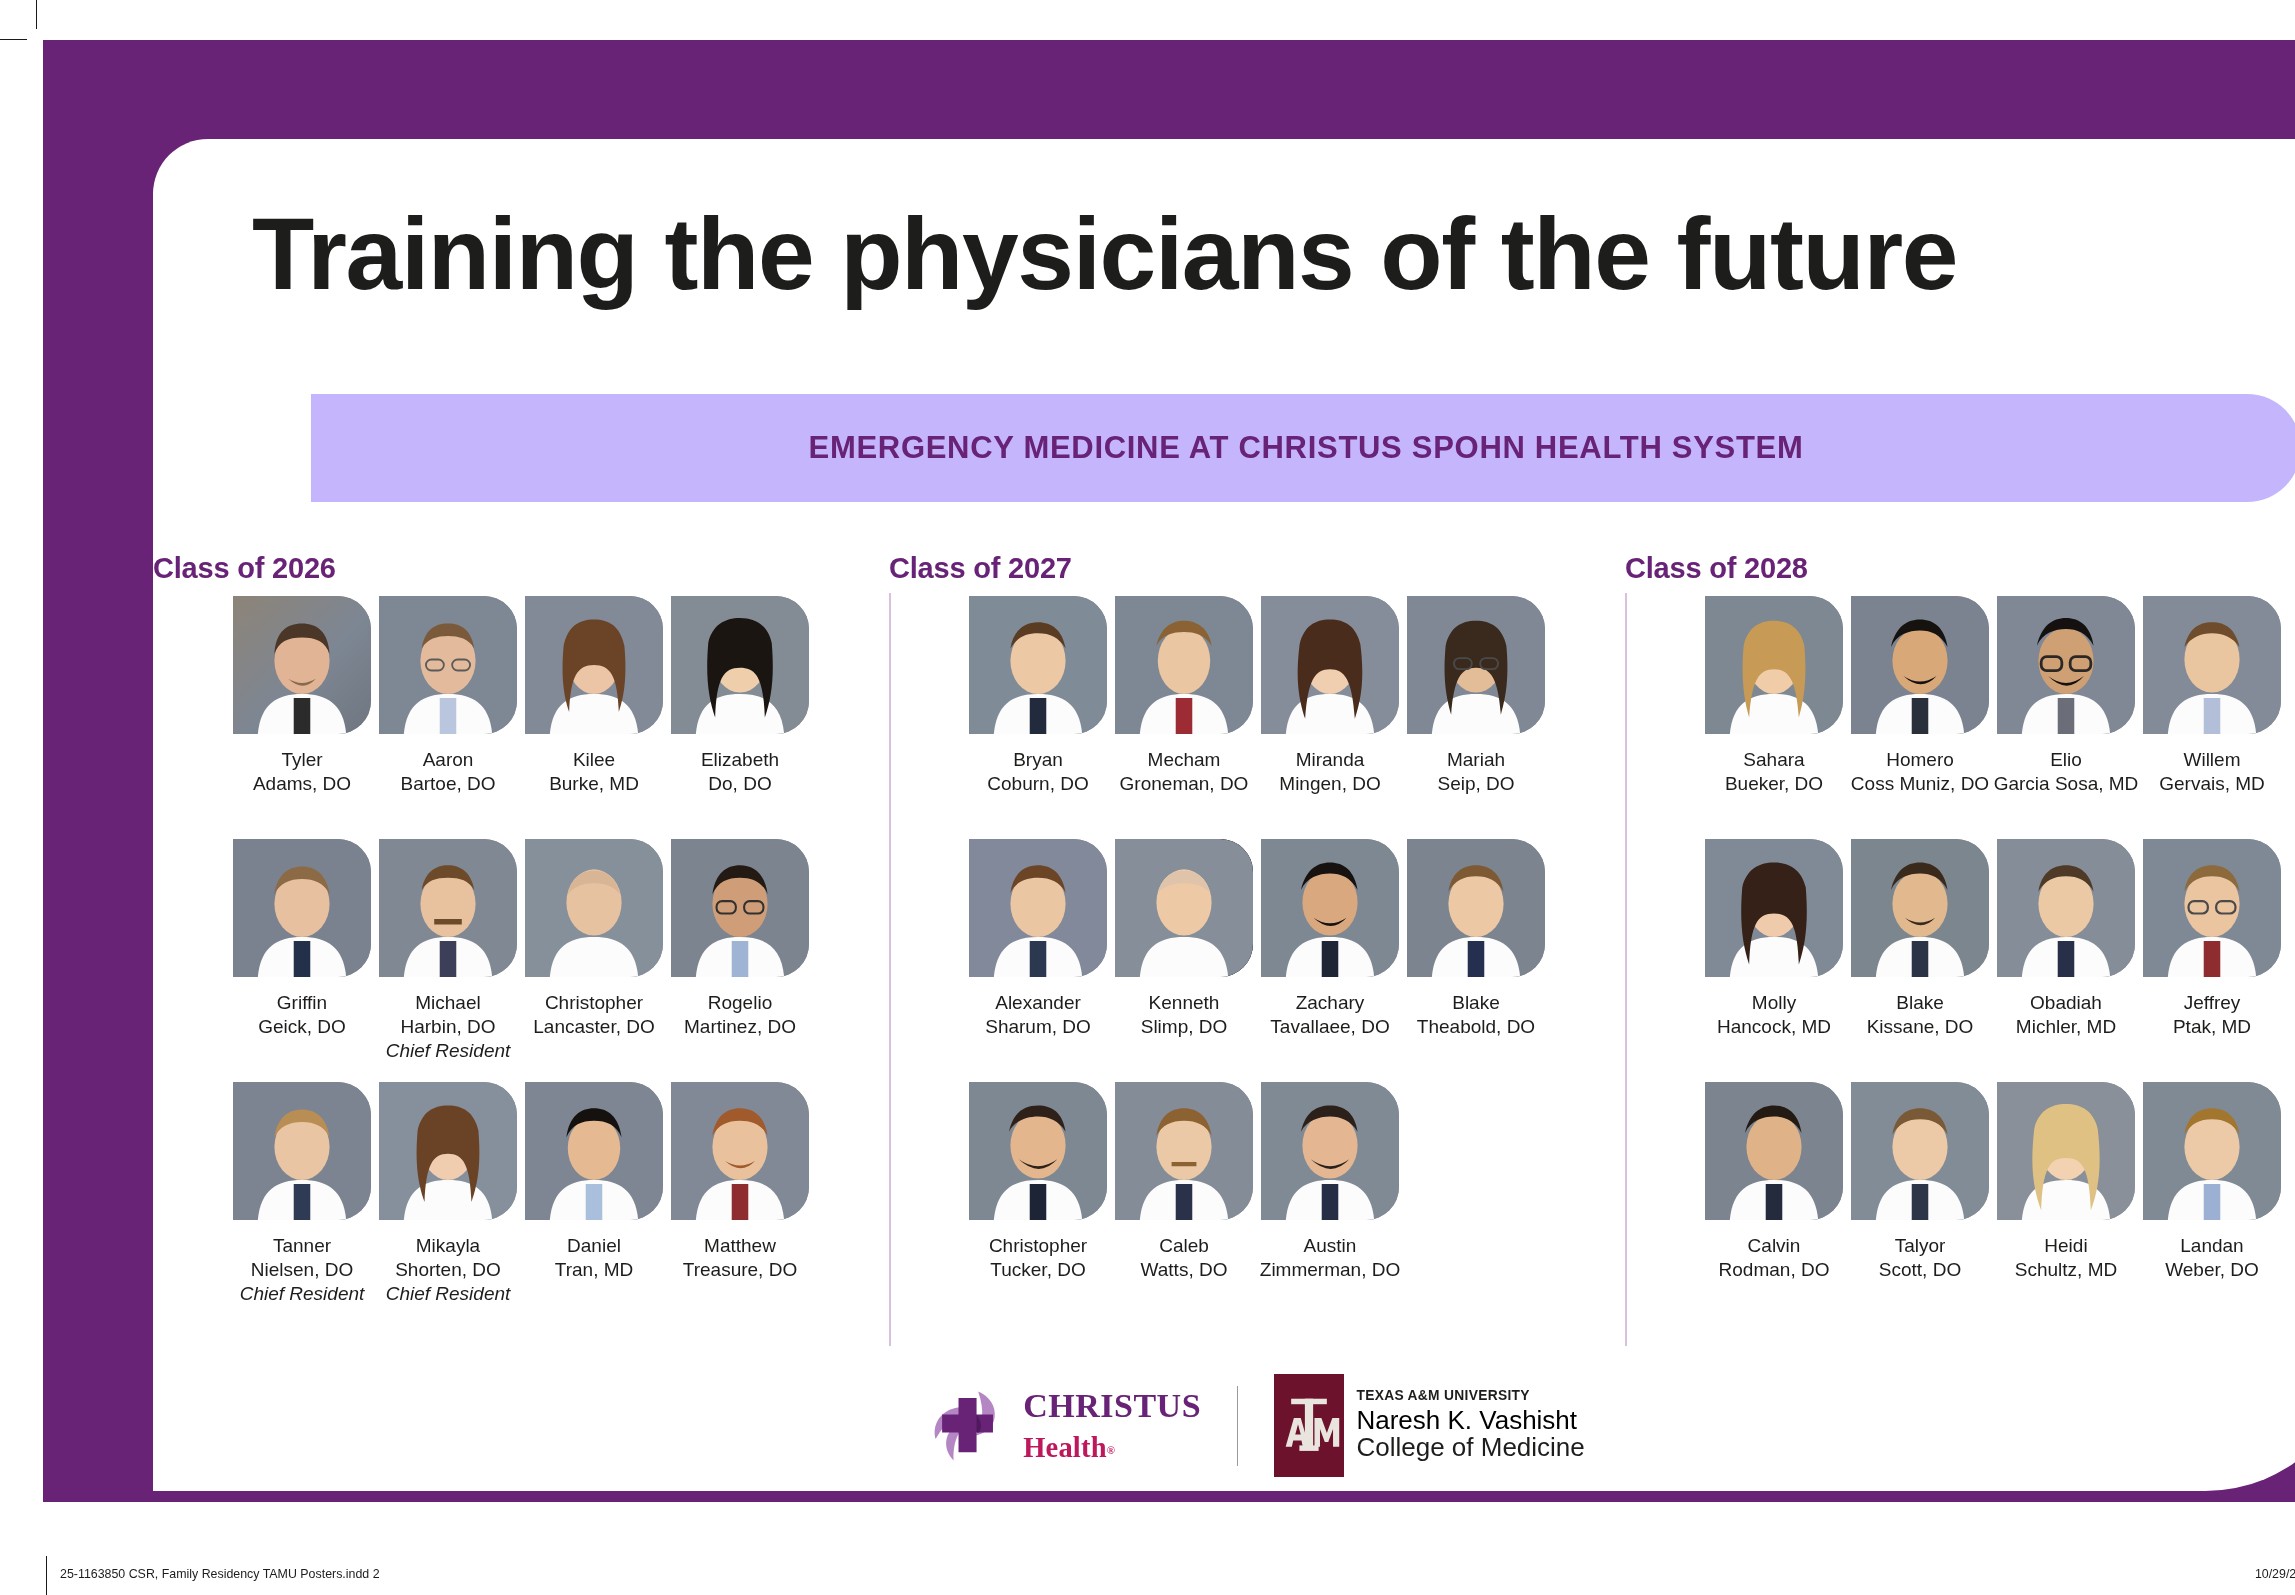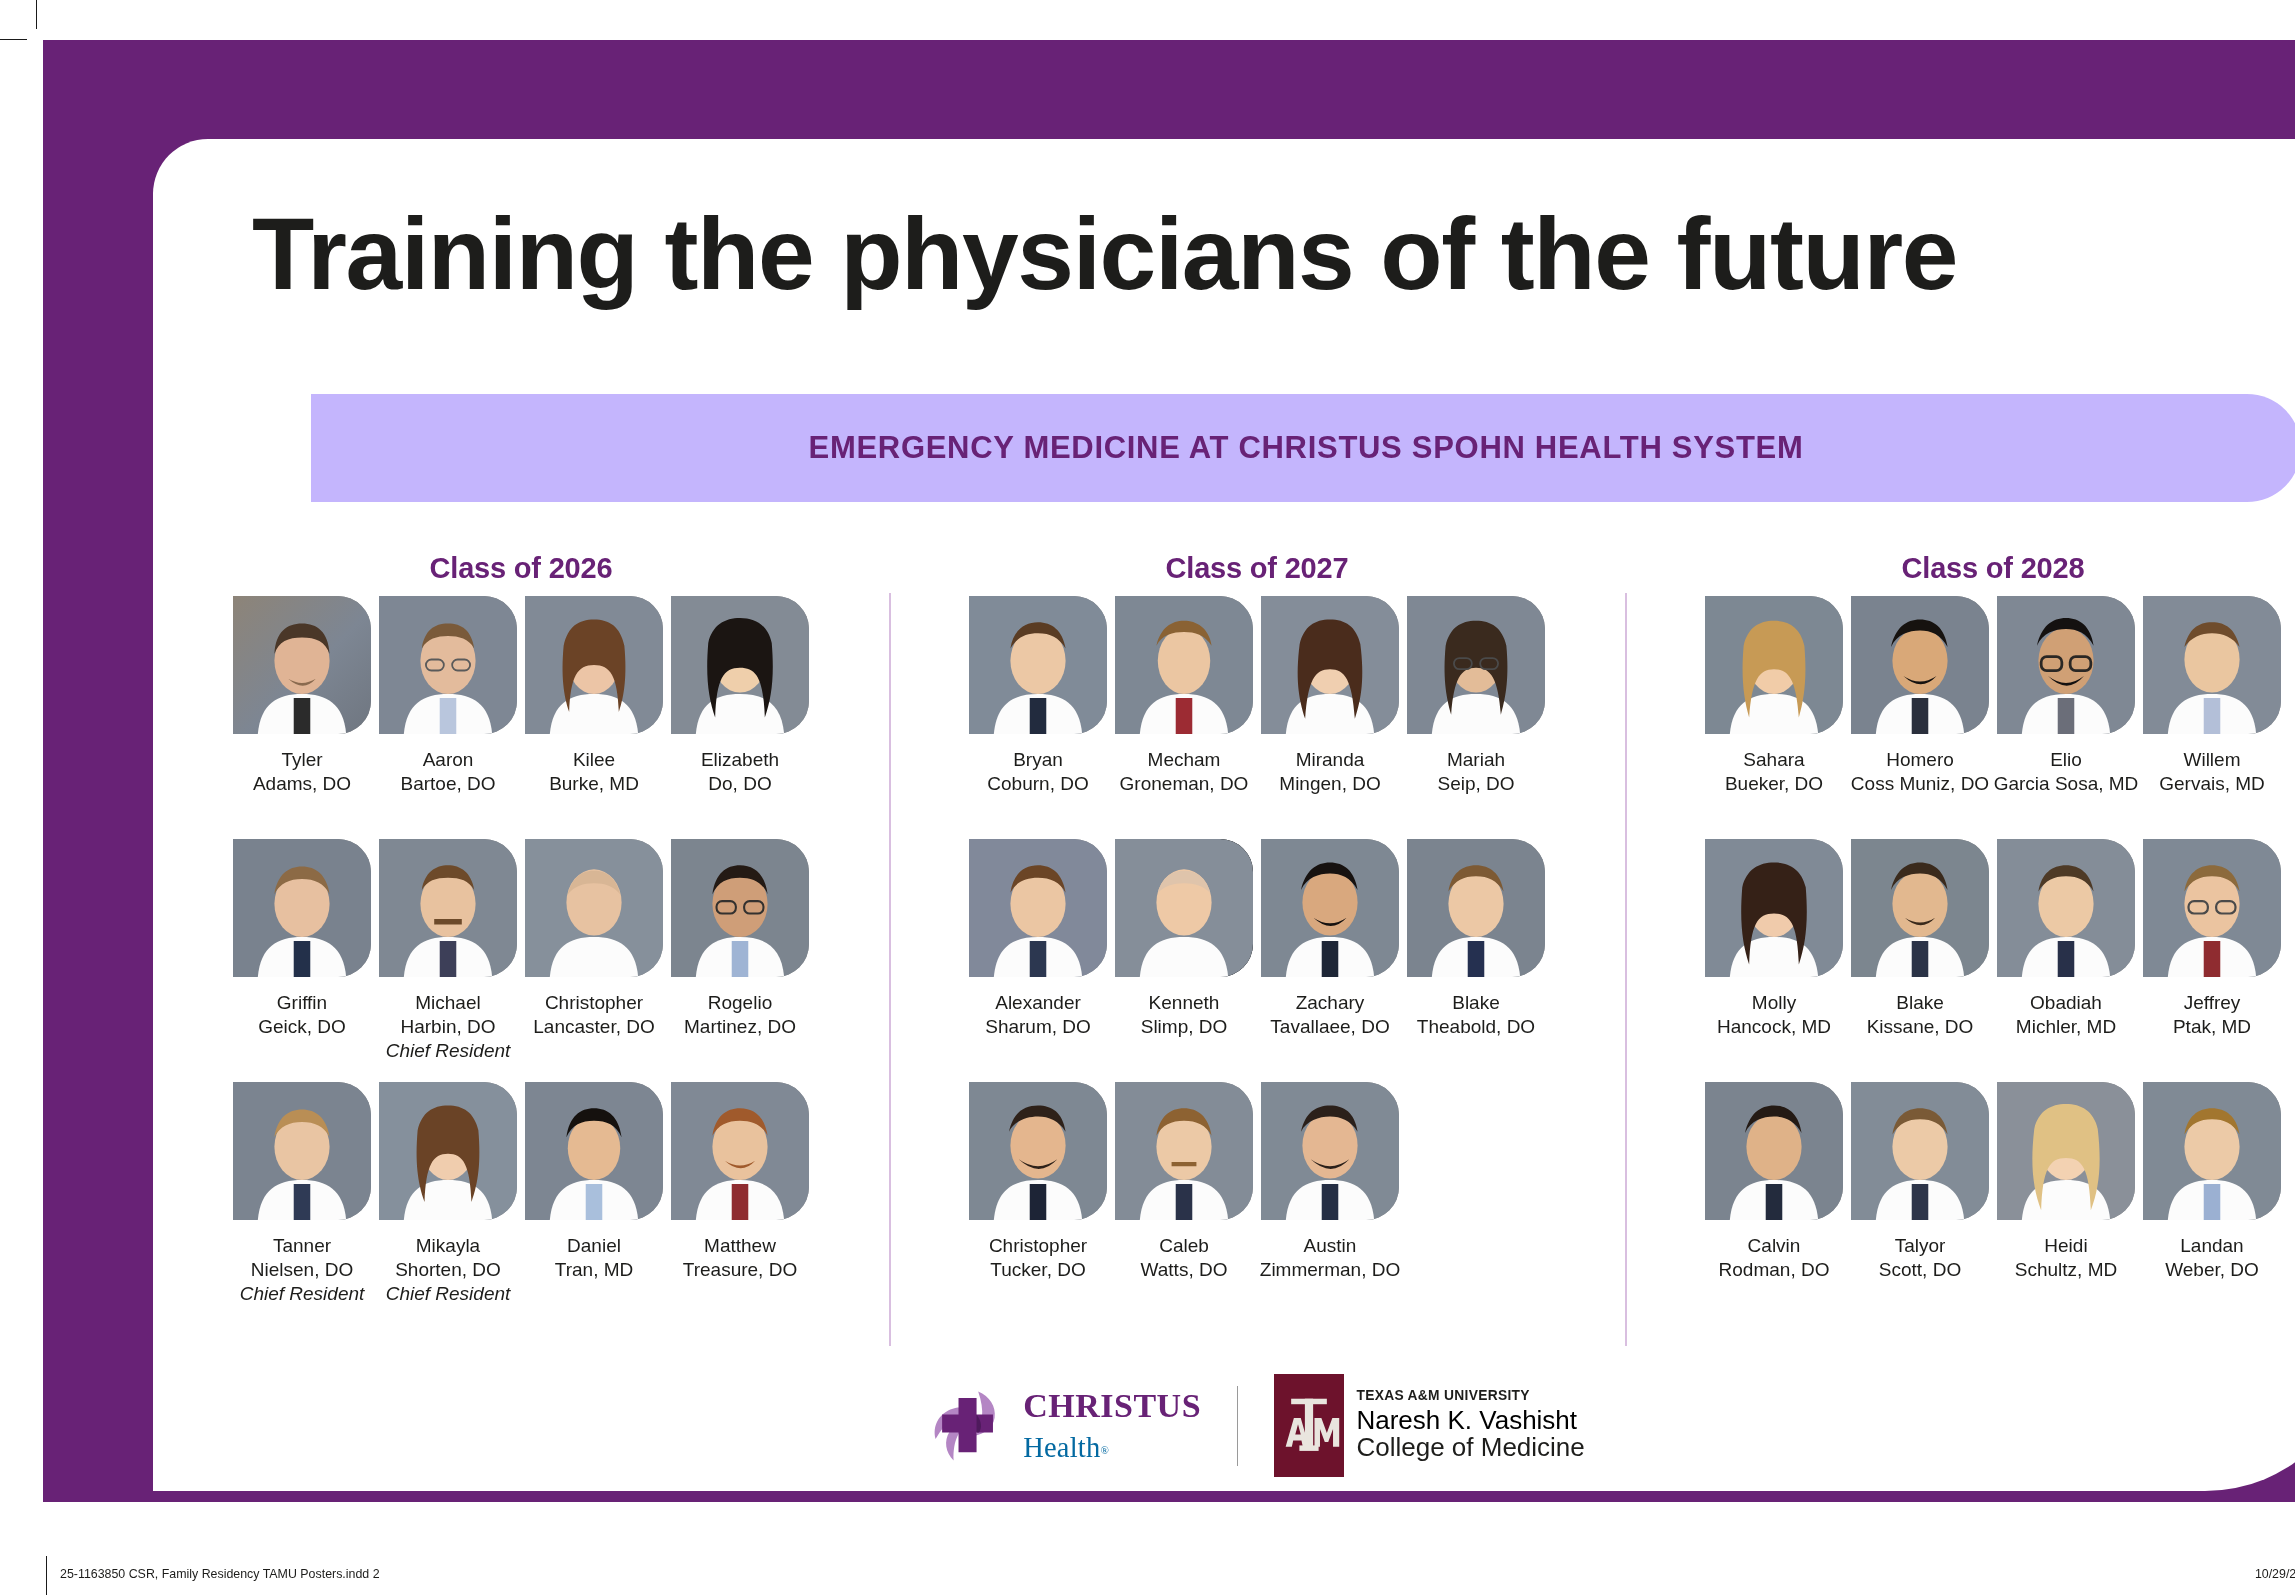--- a/index.html
+++ b/index.html
@@ -91,21 +91,20 @@
     padding: 0 0;
   }
   .col-divider {
     position: absolute;
     top: 41px;
     width: 1.8px;
     height: 753px;
     background: #d9bfe0;
   }
   .col-title {
-    text-align: center;
     color: #682276;
     font-size: 29px;
     font-weight: 700;
     letter-spacing: -0.2px;
     margin-bottom: 0;
     height: 44px;
   }
 
   .grid {
     display: grid;
@@ -161,23 +160,24 @@
     gap: 0;
   }
   .logo-christus { display: flex; align-items: center; gap: 12px; }
   .christus-mark { width: 82px; height: 82px; }
   .christus-words { display: flex; flex-direction: column; line-height: 1; }
   .christus-top {
     color: #682276; font-size: 34px; font-weight: 700;
     font-family: "Liberation Serif", serif; letter-spacing: 0.5px;
   }
   .christus-bot {
-    color: #0369a1; font-size: 28.5px;
+    color: #be185d; font-size: 28.5px;
     font-family: "Liberation Serif", serif; letter-spacing: 0.2px;
     margin-top: 11px;
+    font-weight: bold;
   }
   .christus-bot sup { font-size: 11px; vertical-align: 2.8px; }
 
   .logo-sep {
     width: 1.4px; height: 80px; background: #9a9a9a;
     margin: 0 36px;
   }
   .logo-tamu { display: flex; align-items: center; gap: 12px; }
   .tamu-block {
     width: 70px; height: 103px; background: #6d122c;

